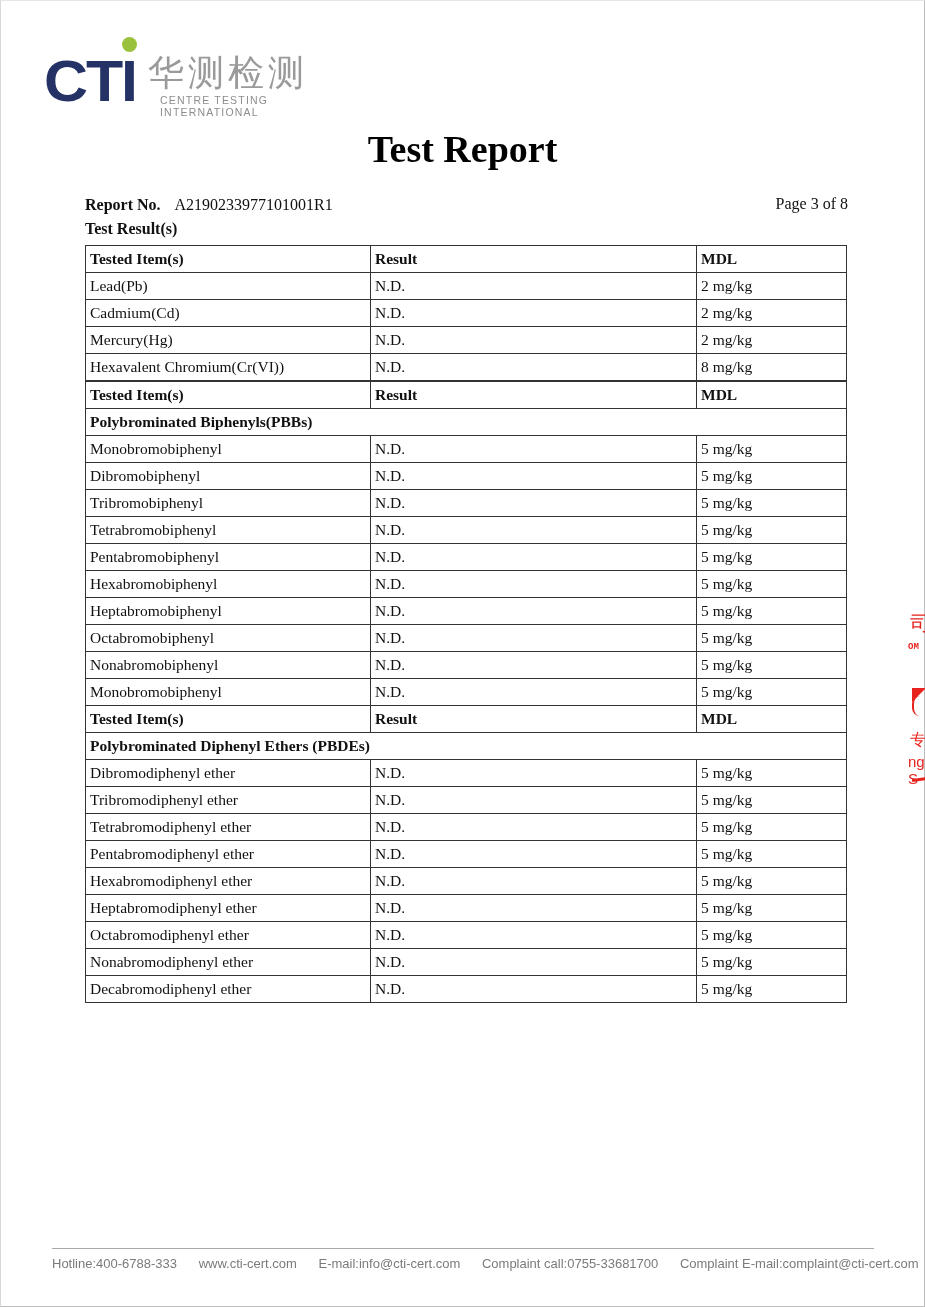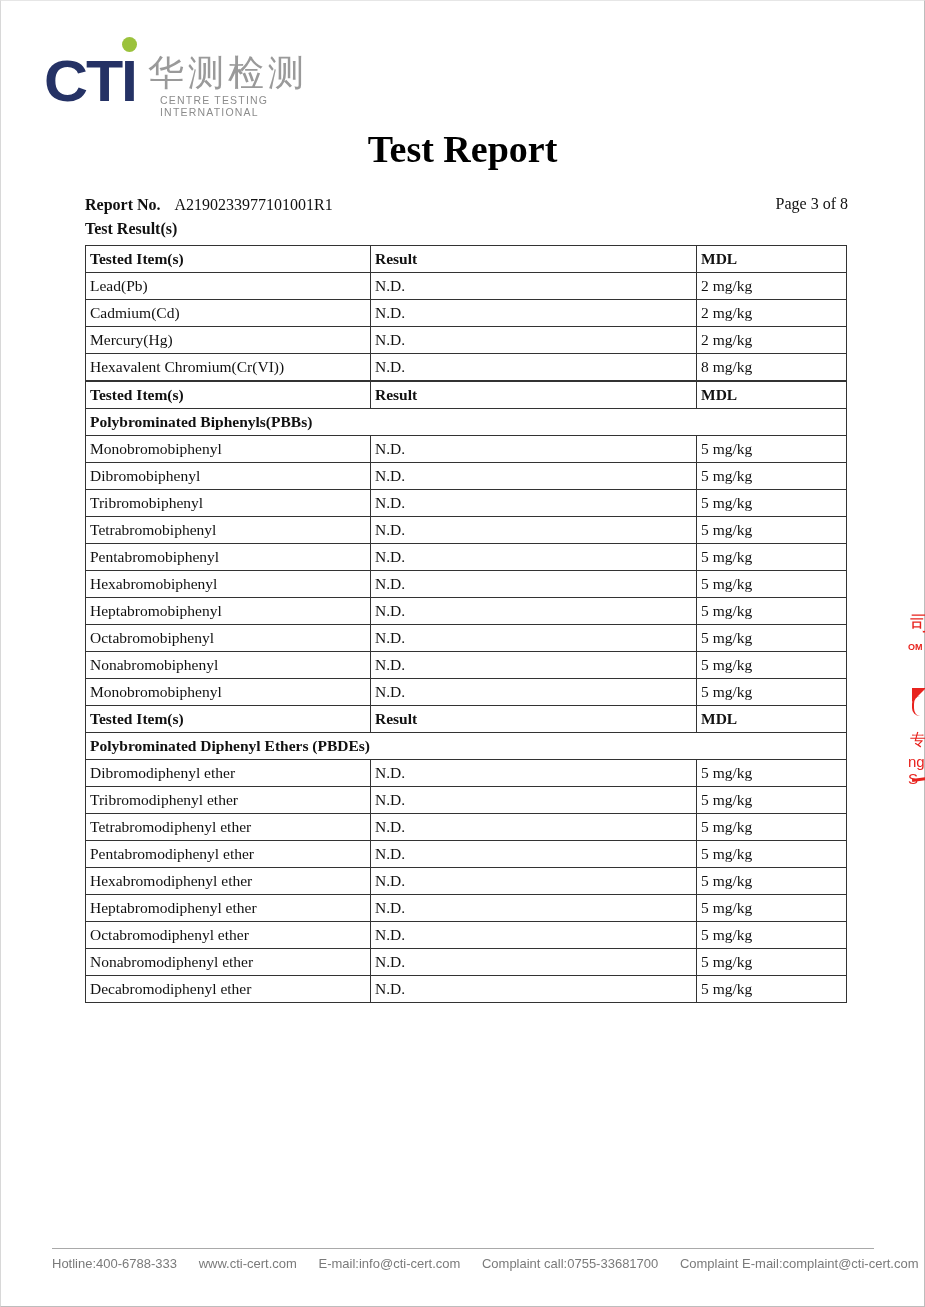--- a/index.html
+++ b/index.html
@@ -31,21 +31,21 @@
   .t1 { top: 245px; }
   .t2 { top: 381px; }
   .t3 { top: 705px; }
 
   .footer-line { position: absolute; left: 52px; width: 822px; top: 1248px; height: 1px; background: #a9a9a9; }
   .footer { position: absolute; left: 52px; top: 1256px; font-family: "Liberation Sans", sans-serif; font-size: 13px; color: #7a7a7a; white-space: nowrap; }
   .footer span { margin-right: 18px; }
 
   .stamp { position: absolute; left: 906px; top: 600px; width: 19px; height: 190px; overflow: hidden; }
   .stamp .s1 { position: absolute; left: 4px; top: 10px; font-family: "DejaVu Sans", sans-serif; font-size: 20px; color: #e8231e; }
-  .stamp .s2 { position: absolute; left: 2px; top: 42px; font-family: Liberation Sans, sans-serif; font-size: 9px; color: #e8231e; font-weight: bold; }
+  .stamp .s2 { position: absolute; left: 2px; top: 42px; font-family: Liberation Mono, monospace; font-size: 9px; color: #e8231e; font-weight: bold; }
   .stamp .tri { position: absolute; left: 6px; top: 88px; width: 0; height: 0; border-top: 14px solid #e8231e; border-right: 14px solid transparent; }
   .stamp .arc { position: absolute; left: 6px; top: 96px; width: 6px; height: 20px; border-left: 2px solid #e8231e; border-radius: 8px 0 0 8px; }
   .stamp .s3 { position: absolute; left: 4px; top: 130px; font-family: "DejaVu Sans", sans-serif; font-size: 16px; color: #e8231e; }
   .stamp .s4 { position: absolute; left: 2px; top: 153px; font-family: "Liberation Sans", sans-serif; font-size: 15px; color: #e8231e; }
   .stamp .bar { position: absolute; left: 6px; top: 178px; width: 14px; height: 3px; background: #e8231e; transform: rotate(-8deg); }
 </style>
 </head>
 <body>
 
 <div class="page-edge"></div>

